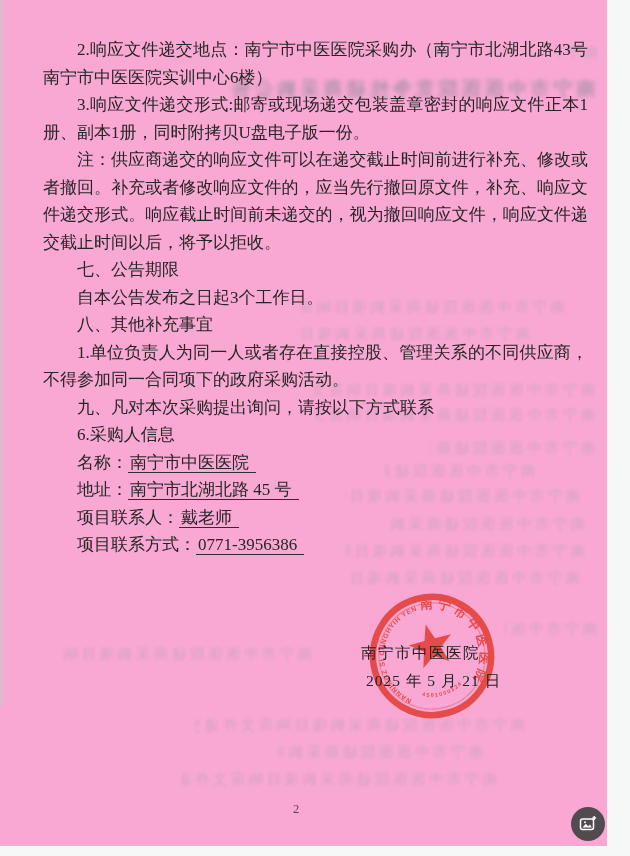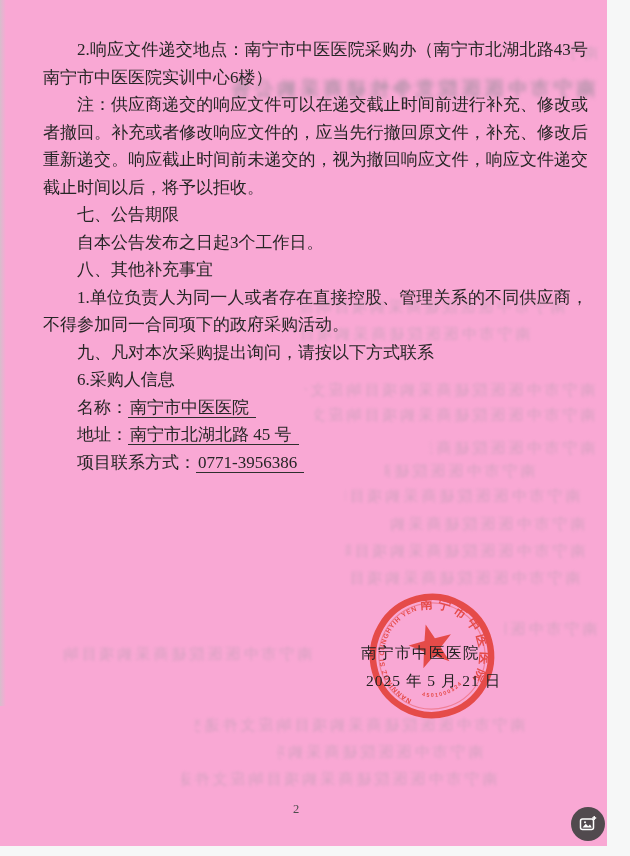--- a/index.html
+++ b/index.html
@@ -84,33 +84,37 @@
     <div class="ghost" style="left:505px;top:620px;width:92px">南宁市中医医院磋商采购项目响应文件递交供应商资格条件时间地点公告发布之日起采购需求落实政府采购政策</div>
     <div class="ghost" style="left:195px;top:716px;width:330px">南宁市中医医院磋商采购项目响应文件递交供应商资格条件时间地点公告发布之日起采购需求落实政府采购政策</div>
     <div class="ghost" style="left:278px;top:743px;width:205px">南宁市中医医院磋商采购项目响应文件递交供应商资格条件时间地点公告发布之日起采购需求落实政府采购政策</div>
     <div class="ghost" style="left:182px;top:770px;width:315px">南宁市中医医院磋商采购项目响应文件递交供应商资格条件时间地点公告发布之日起采购需求落实政府采购政策</div>
   </div>
 
   <div class="edge-shadow"></div>
 
   <div class="doc">
     <p>2.响应文件递交地点：南宁市中医医院采购办（南宁市北湖北路43号南宁市中医医院实训中心6楼）</p>
-    <p>注：供应商递交的响应文件可以在递交截止时间前进行补充、修改或者撤回。补充或者修改响应文件的，应当先行撤回原文件，补充、修改后重新递交。响应截止时间前未递交的，视为撤回响应文件，响应文件递交截止时间以后，将予以拒收。</p>
+    <p>3.响应文件递交形式:邮寄或现场递交包装盖章密封的响应文件正本1册、副本1册，同时附拷贝U盘电子版一份。</p>
+    <p>注：供应商递交的响应文件可以在递交截止时间前进行补充、修改或者撤回。补充或者修改响应文件的，应当先行撤回原文件，补充、响应文件递交形式。响应截止时间前未递交的，视为撤回响应文件，响应文件递交截止时间以后，将予以拒收。</p>
     <p class="hd">七、公告期限</p>
     <p>自本公告发布之日起3个工作日。</p>
     <p class="hd">八、其他补充事宜</p>
     <p>1.单位负责人为同一人或者存在直接控股、管理关系的不同供应商，不得参加同一合同项下的政府采购活动。</p>
     <p class="hd">九、凡对本次采购提出询问，请按以下方式联系</p>
     <p>6.采购人信息</p>
 
     <div class="contact">
       <span>名称：</span><span class="u">南宁市中医医院</span>
     </div>
     <div class="contact">
       <span>地址：</span><span class="u">南宁市北湖北路 45 号</span>
+    </div>
+    <div class="contact">
+      <span>项目联系人：</span><span class="u">戴老师</span>
     </div>
     <div class="contact">
       <span>项目联系方式：</span><span class="u">0771-3956386</span>
     </div>
   </div>
 
   <svg class="seal" viewBox="0 0 142 142">
     <g transform="rotate(-15 71 71)" fill="none">
       <circle cx="71" cy="71" r="59" stroke="#e23b31" stroke-width="6.5"></circle>
       <circle cx="71" cy="71" r="53" stroke="#e23b31" stroke-width="1.2" opacity="0.45"></circle>

